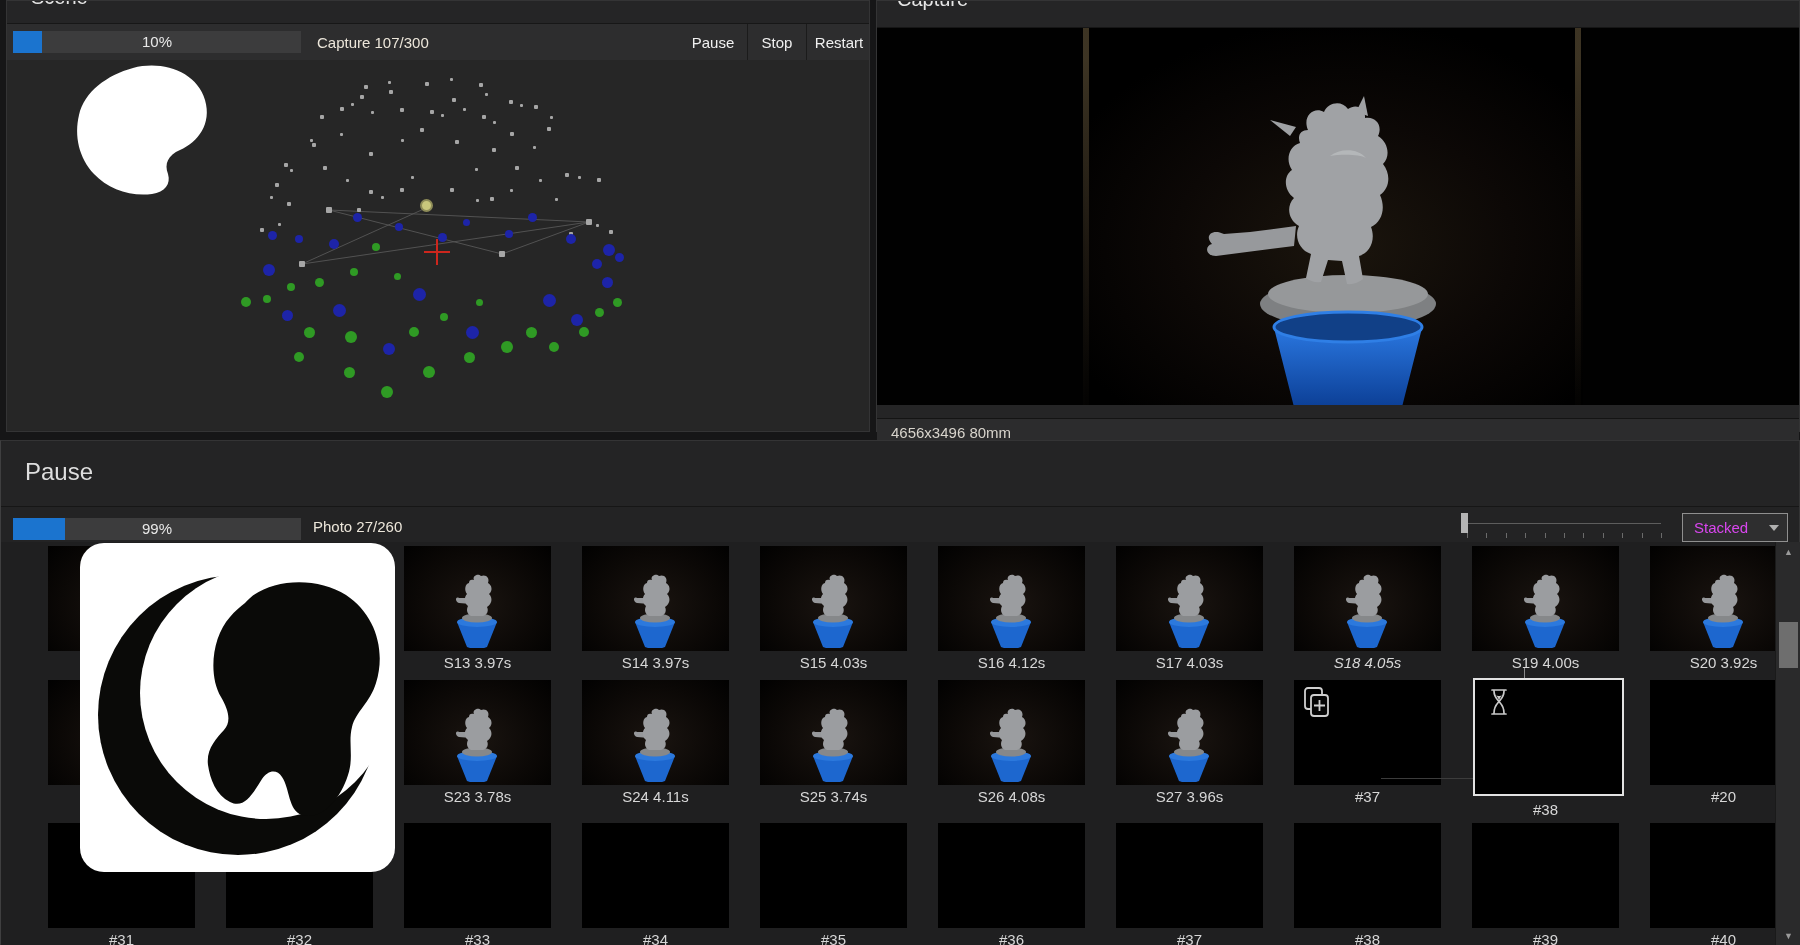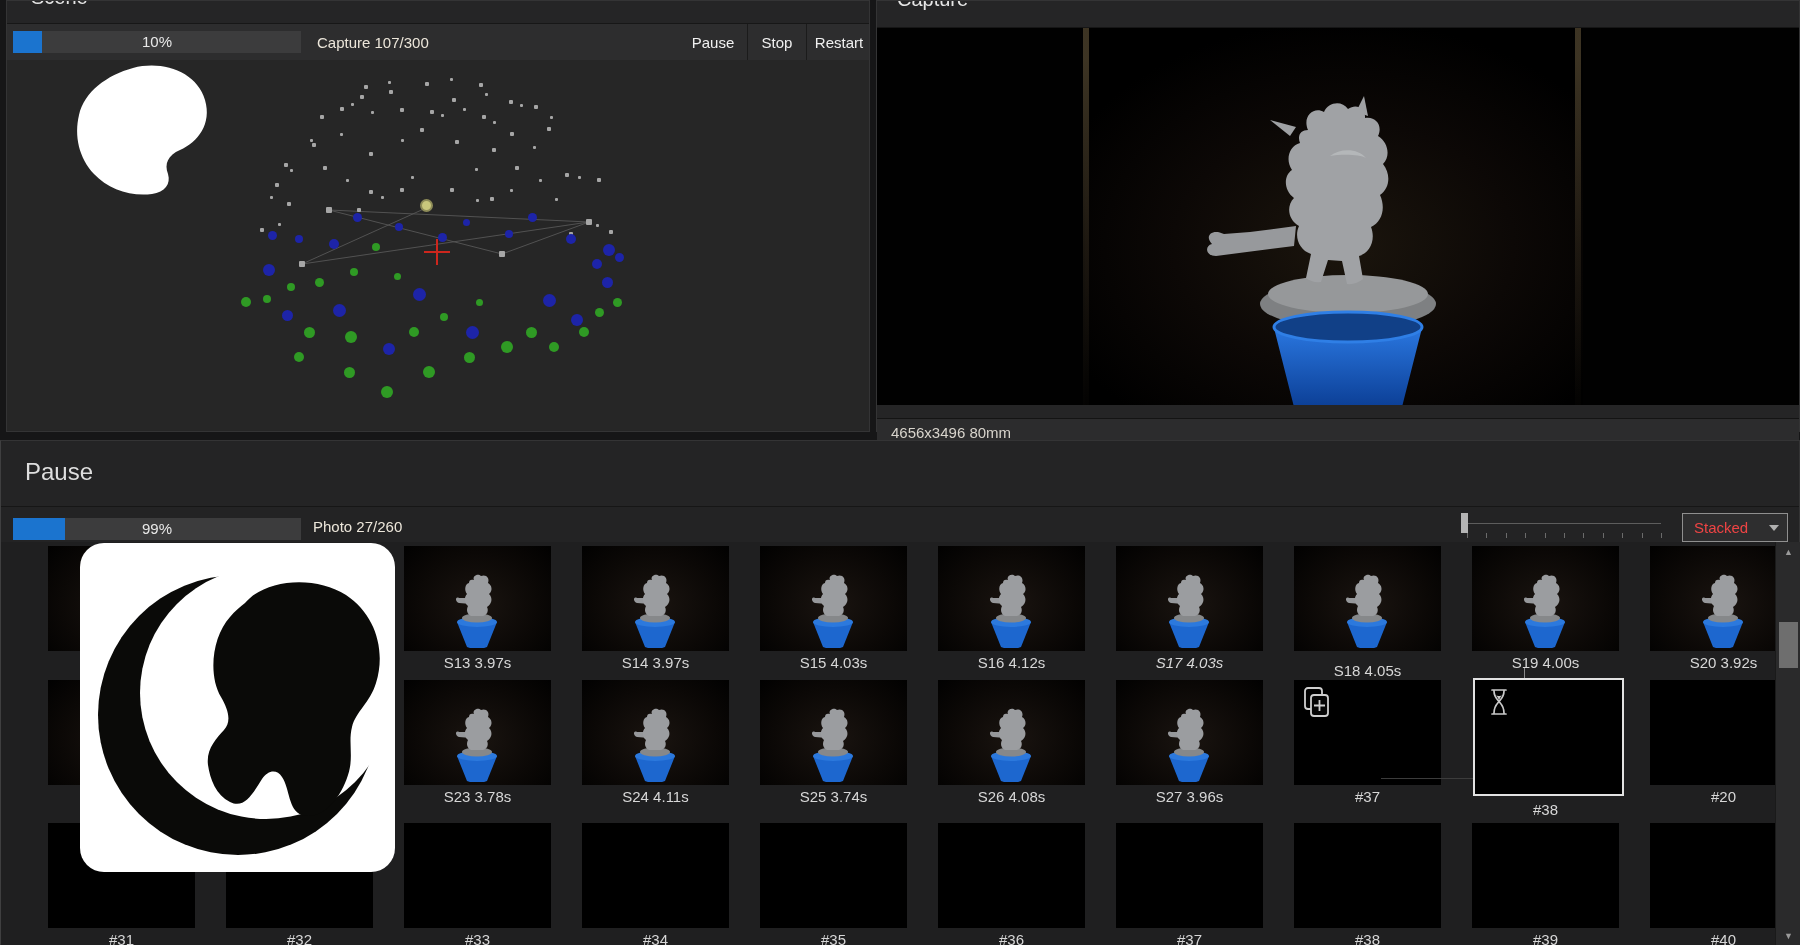--- a/index.html
+++ b/index.html
@@ -41,21 +41,21 @@
   .cell svg.mini{position:absolute;left:43px;bottom:3px;}
   .clabel{position:absolute;width:151px;text-align:center;font-size:15px;color:#d7d7d7;}
   .sel-cell{position:absolute;box-sizing:border-box;border:2px solid #e2e2e2;background:#000;}
   
   #stack-slider-track{position:absolute;left:1466px;top:82px;width:194px;height:1px;background:#5d5d5d;}
   #stack-slider-handle{position:absolute;left:1460px;top:72px;width:7px;height:20px;background:#b5b5b5;}
   .tick{position:absolute;top:92px;width:1px;height:5px;background:#6b6b6b;}
   
   #view-dropdown{position:absolute;left:1681px;top:72px;width:106px;height:29px;background:#2e2e2f;
       border:1px solid #8f8f8f;box-sizing:border-box;}
-  #view-dropdown .lbl{position:absolute;left:11px;top:0;line-height:27px;font-size:15px;color:#ef4444;}
+  #view-dropdown .lbl{position:absolute;left:11px;top:0;line-height:27px;font-size:15px;color:#d946ef;}
   #view-dropdown .arr{position:absolute;right:8px;top:11px;width:0;height:0;
       border-left:5px solid transparent;border-right:5px solid transparent;border-top:6px solid #b0b0b0;}
   
   #vscrollbar{position:absolute;left:1774px;top:101px;width:25px;height:404px;background:#2a2a2b;border-left:1px solid #1a1a1a;}
   #vscroll-up{position:absolute;left:0;top:0;width:25px;height:20px;color:#9a9a9a;font-size:9px;text-align:center;line-height:20px;}
   #vscroll-thumb{position:absolute;left:3px;top:80px;width:19px;height:46px;background:#6e6e6e;}
   #vscroll-down{position:absolute;left:0;bottom:0;width:25px;height:20px;color:#9a9a9a;font-size:9px;text-align:center;line-height:20px;}
   #connector-v{position:absolute;left:1523px;top:227px;width:1px;height:10px;background:#8a8a8a;}
   #connector-h{position:absolute;left:1380px;top:337px;width:92px;height:1px;background:#3c3c3c;}
   #logo-overlay{position:absolute;left:79px;top:102px;}
@@ -343,32 +343,32 @@
         <div class="cell" style="left: 1115px; top: 4px;">
           <div class="bg"></div>
           <svg class="mini" width="60" height="76" viewBox="0 0 60 76">
   <path d="M10 50 L50 50 L40 75 Q30 79 20 75 Z" fill="#1d67cf"></path>
   <ellipse cx="30" cy="50" rx="20" ry="5" fill="#2c79dd"></ellipse>
   <ellipse cx="30" cy="46" rx="15" ry="4.5" fill="#86888a"></ellipse>
   <path d="M12 26 C8 24 8 30 12 31 L24 32 L24 26 Z" fill="#96989b"></path>
   <path d="M27 8 C25 4 31 1 34 4 C39 2 43 6 41 11 C45 13 46 19 42 22 C46 26 45 32 40 35 C42 39 40 43 36 44 L24 44 C20 42 19 38 21 34 C17 31 17 25 20 22 C17 18 18 12 22 11 C22 8 24 7 27 8 Z" fill="#9b9da0"></path>
 </svg>
         </div>
-        <div class="clabel" style="left: 1113px; top: 112px; font-style: italic;">S17 4.03s</div>
+        <div class="clabel" style="left: 1113px; top: 112px;">S17 4.03s</div>
         <div class="cell" style="left: 1293px; top: 4px;">
           <div class="bg"></div>
           <svg class="mini" width="60" height="76" viewBox="0 0 60 76">
   <path d="M10 50 L50 50 L40 75 Q30 79 20 75 Z" fill="#1d67cf"></path>
   <ellipse cx="30" cy="50" rx="20" ry="5" fill="#2c79dd"></ellipse>
   <ellipse cx="30" cy="46" rx="15" ry="4.5" fill="#86888a"></ellipse>
   <path d="M12 26 C8 24 8 30 12 31 L24 32 L24 26 Z" fill="#96989b"></path>
   <path d="M27 8 C25 4 31 1 34 4 C39 2 43 6 41 11 C45 13 46 19 42 22 C46 26 45 32 40 35 C42 39 40 43 36 44 L24 44 C20 42 19 38 21 34 C17 31 17 25 20 22 C17 18 18 12 22 11 C22 8 24 7 27 8 Z" fill="#9b9da0"></path>
 </svg>
         </div>
-        <div class="clabel" style="left: 1291px; top: 120px;">S18 4.05s</div>
+        <div class="clabel" style="left: 1291px; top: 112px; font-style: italic;">S18 4.05s</div>
         <div class="cell" style="left: 1471px; top: 4px;">
           <div class="bg"></div>
           <svg class="mini" width="60" height="76" viewBox="0 0 60 76">
   <path d="M10 50 L50 50 L40 75 Q30 79 20 75 Z" fill="#1d67cf"></path>
   <ellipse cx="30" cy="50" rx="20" ry="5" fill="#2c79dd"></ellipse>
   <ellipse cx="30" cy="46" rx="15" ry="4.5" fill="#86888a"></ellipse>
   <path d="M12 26 C8 24 8 30 12 31 L24 32 L24 26 Z" fill="#96989b"></path>
   <path d="M27 8 C25 4 31 1 34 4 C39 2 43 6 41 11 C45 13 46 19 42 22 C46 26 45 32 40 35 C42 39 40 43 36 44 L24 44 C20 42 19 38 21 34 C17 31 17 25 20 22 C17 18 18 12 22 11 C22 8 24 7 27 8 Z" fill="#9b9da0"></path>
 </svg>
         </div>

